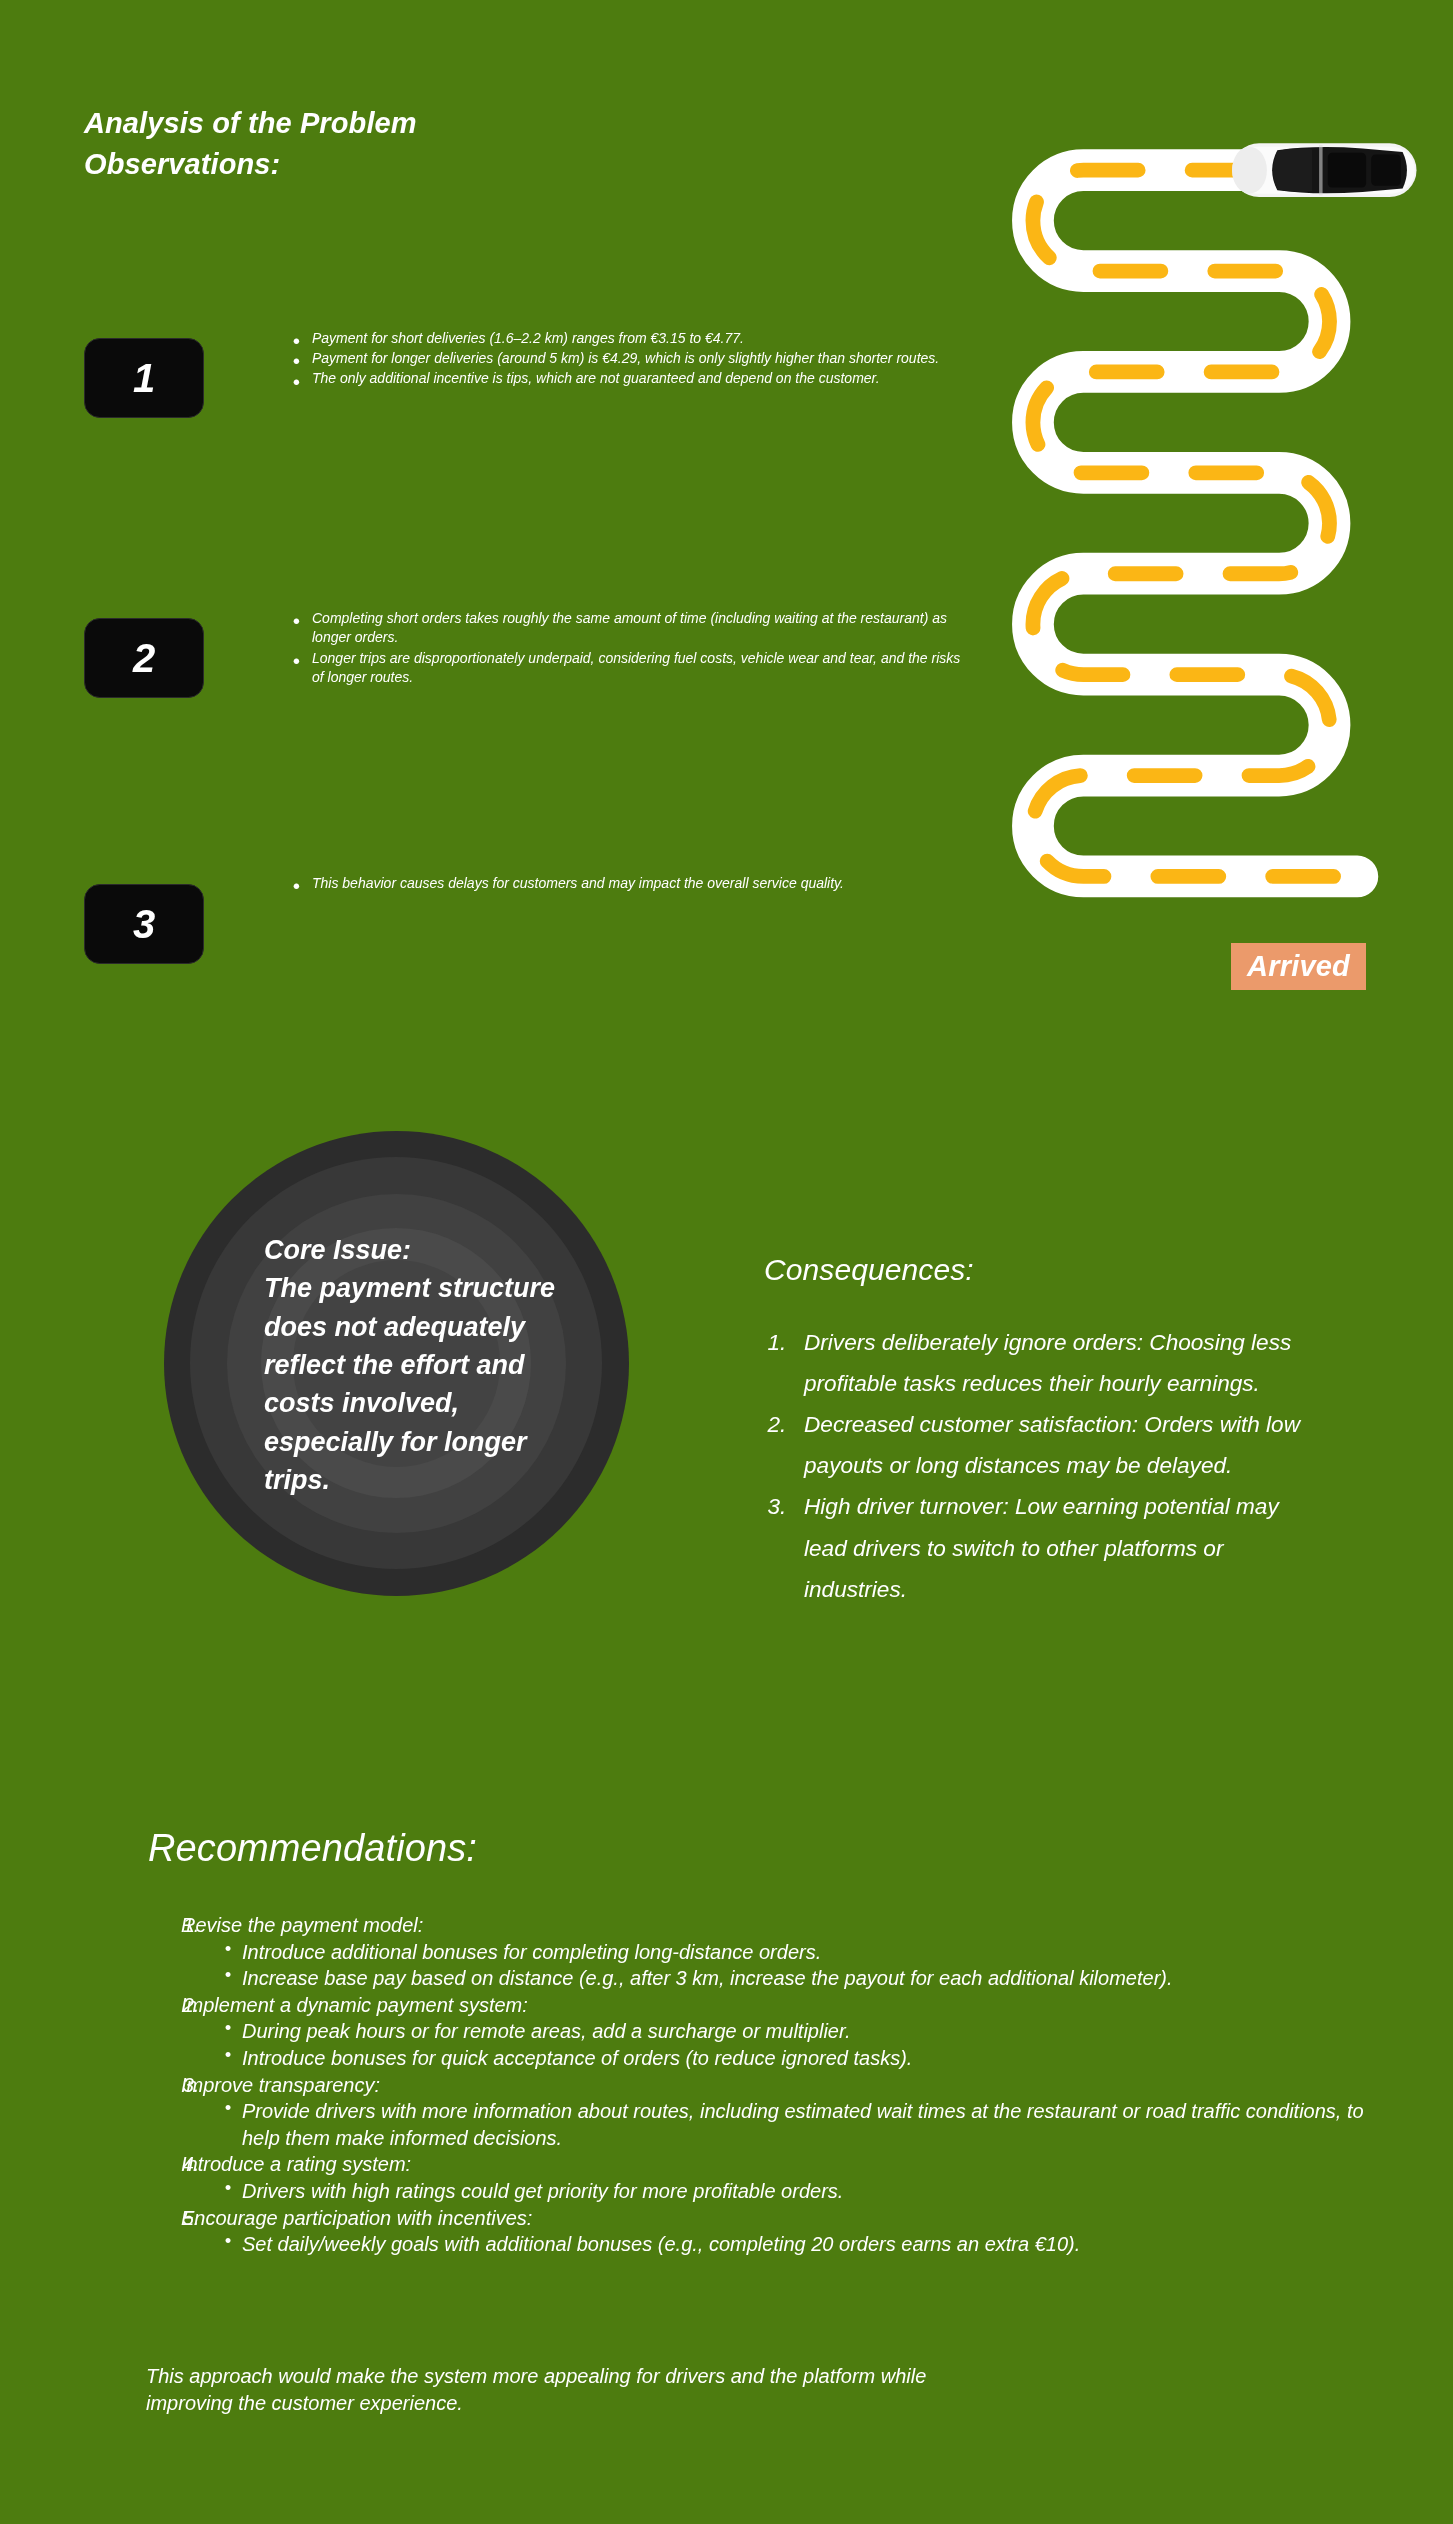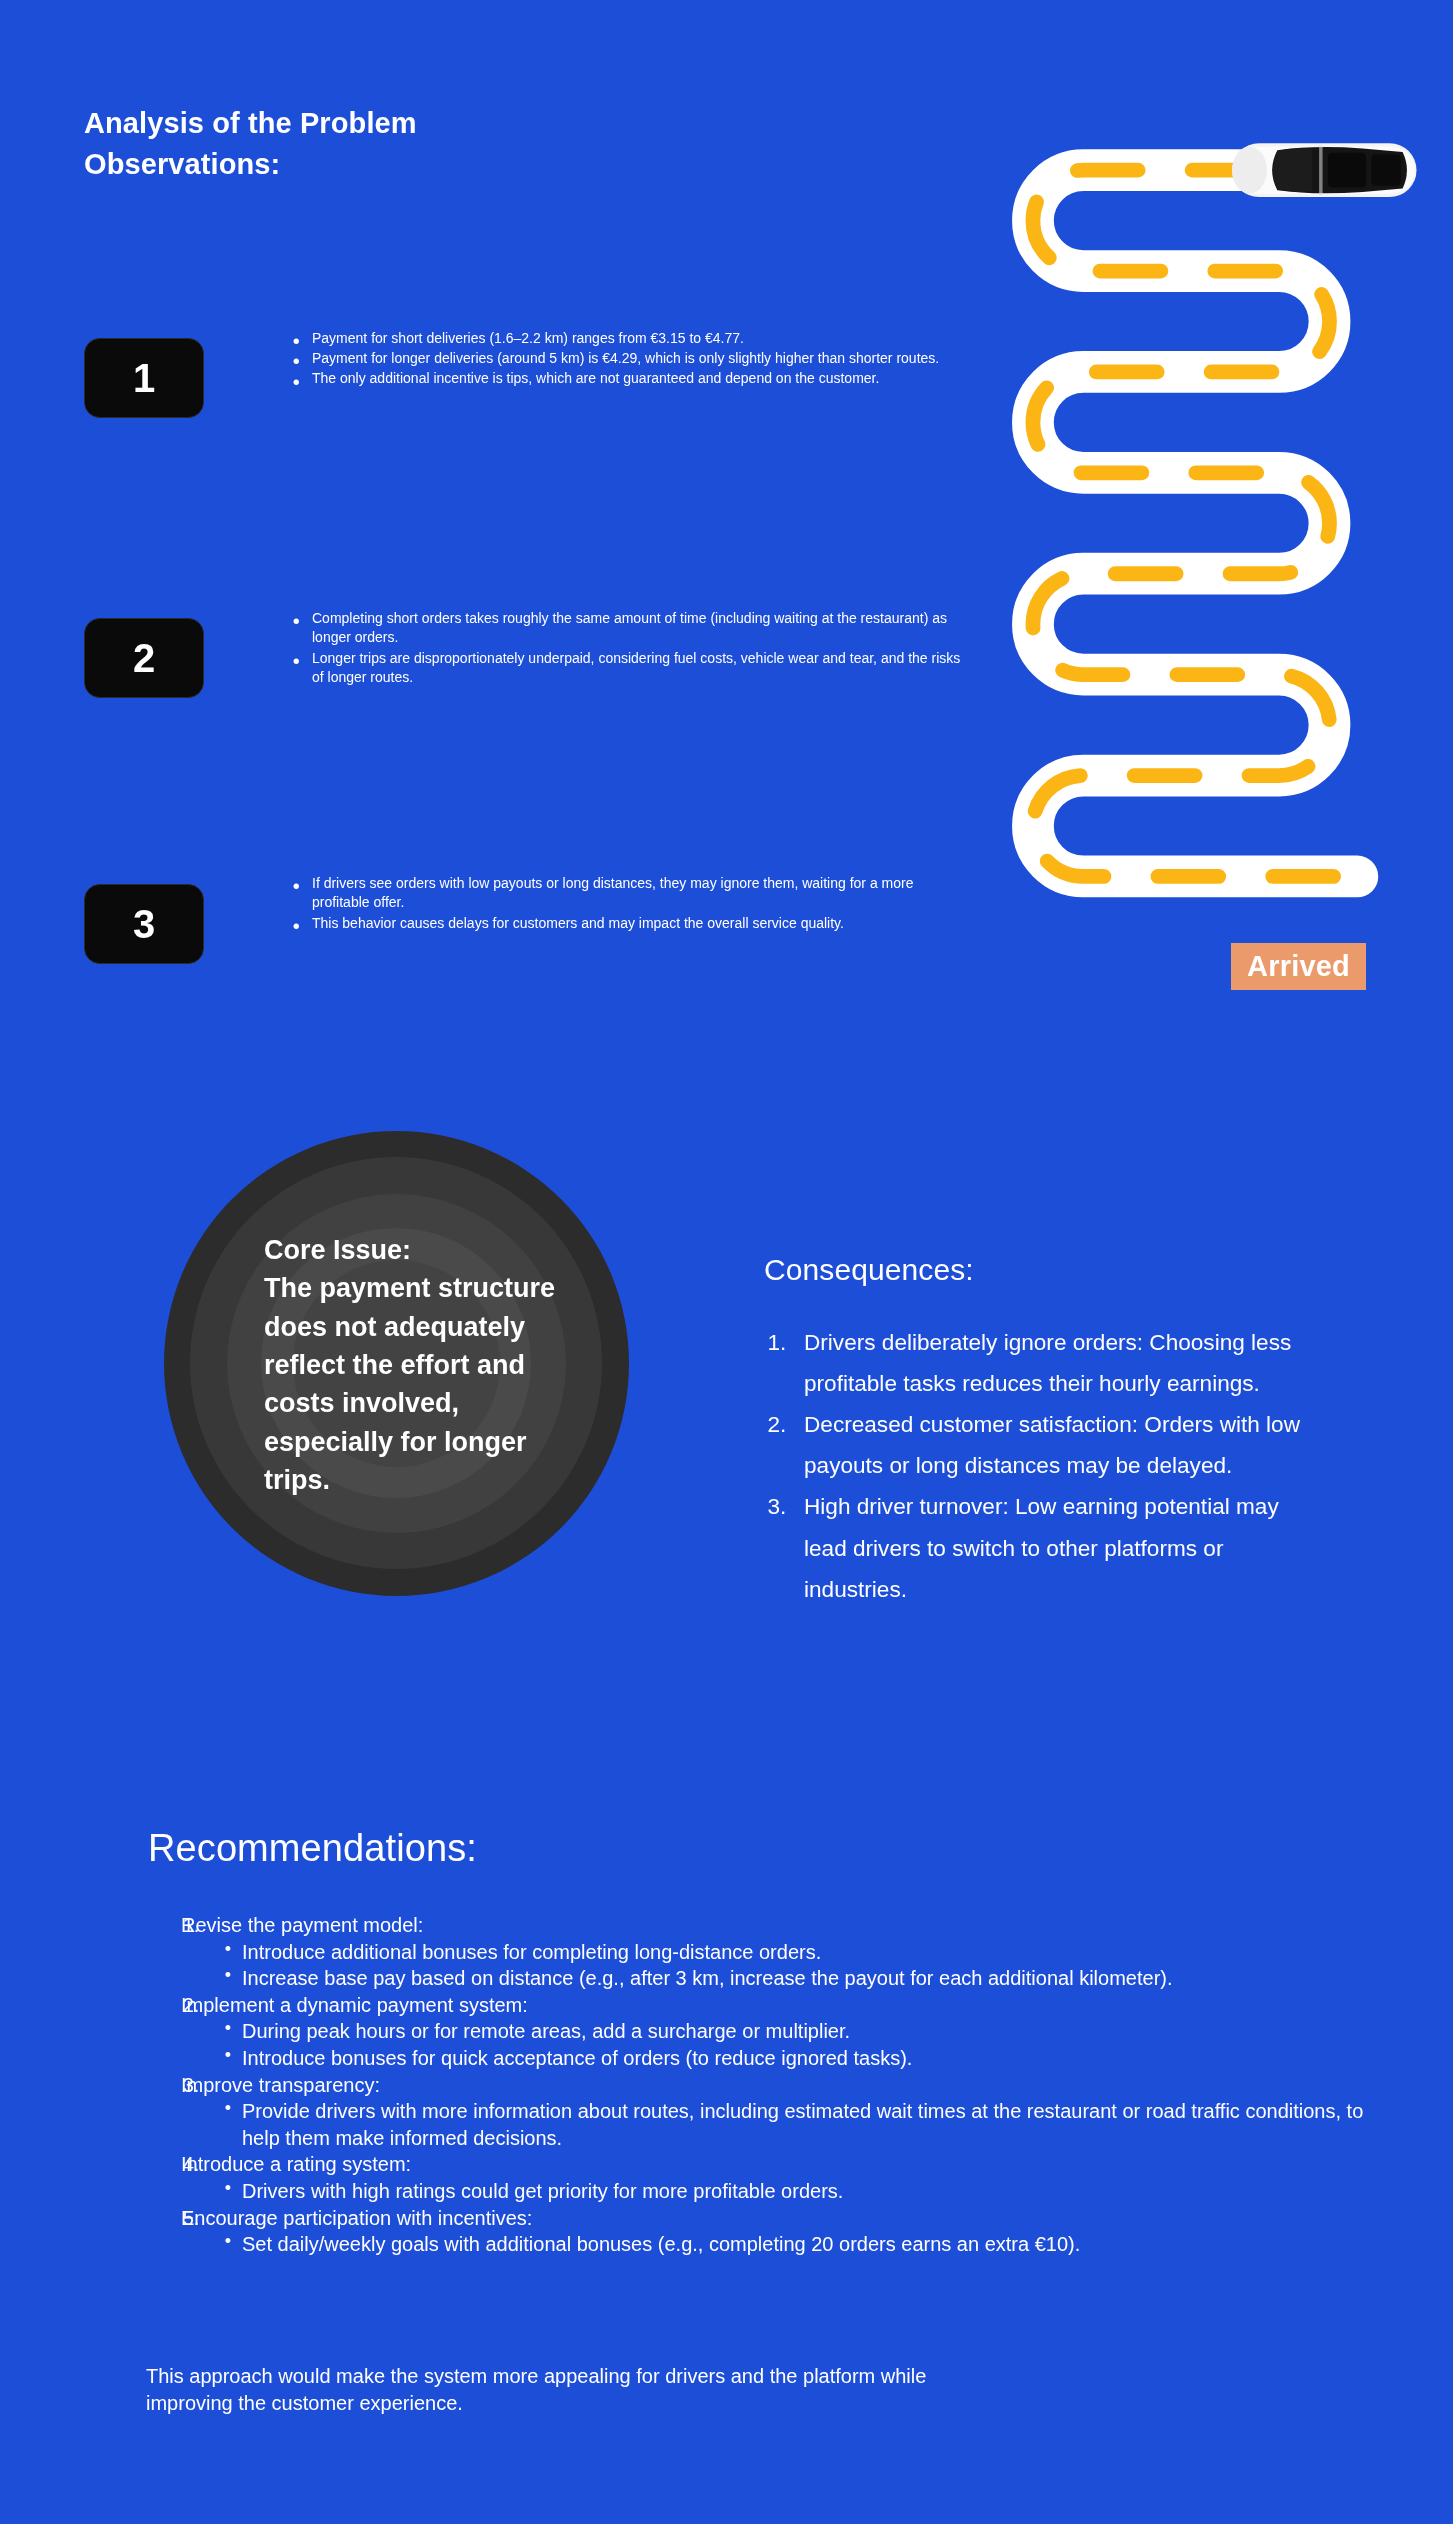--- a/index.html
+++ b/index.html
@@ -11,21 +11,22 @@
     overflow: hidden;
     font-family: "Liberation Sans", sans-serif;
     color: #ffffff;
     -webkit-font-smoothing: antialiased;
   }
 
   .page {
     position: relative;
     width: 1454px;
     height: 2525px;
-    background: #1d4ed8;
+    background: #4d7c0f;
+    font-style: italic;
   }
 
   
   .title-block {
     position: absolute;
     left: 84px;
     top: 103px;
     width: 609px;
   }
   .title-line {
@@ -270,21 +271,20 @@
     <div class="num-badge">2</div>
     <ul class="obs-list">
       <li>Completing short orders takes roughly the same amount of time (including waiting at the restaurant) as longer orders.</li>
       <li>Longer trips are disproportionately underpaid, considering fuel costs, vehicle wear and tear, and the risks of longer routes.</li>
     </ul>
   </div>
 
   <div class="obs-row r3">
     <div class="num-badge">3</div>
     <ul class="obs-list">
-      <li>If drivers see orders with low payouts or long distances, they may ignore them, waiting for a more profitable offer.</li>
       <li>This behavior causes delays for customers and may impact the overall service quality.</li>
     </ul>
   </div>
 
   <div class="road-wrap">
     <svg class="road-svg" width="435" height="922" viewBox="0 0 500 1060" xmlns="http://www.w3.org/2000/svg">
 
       <path d="M 300 45
                L 105 45
                A 58 58 0 0 0 105 161

